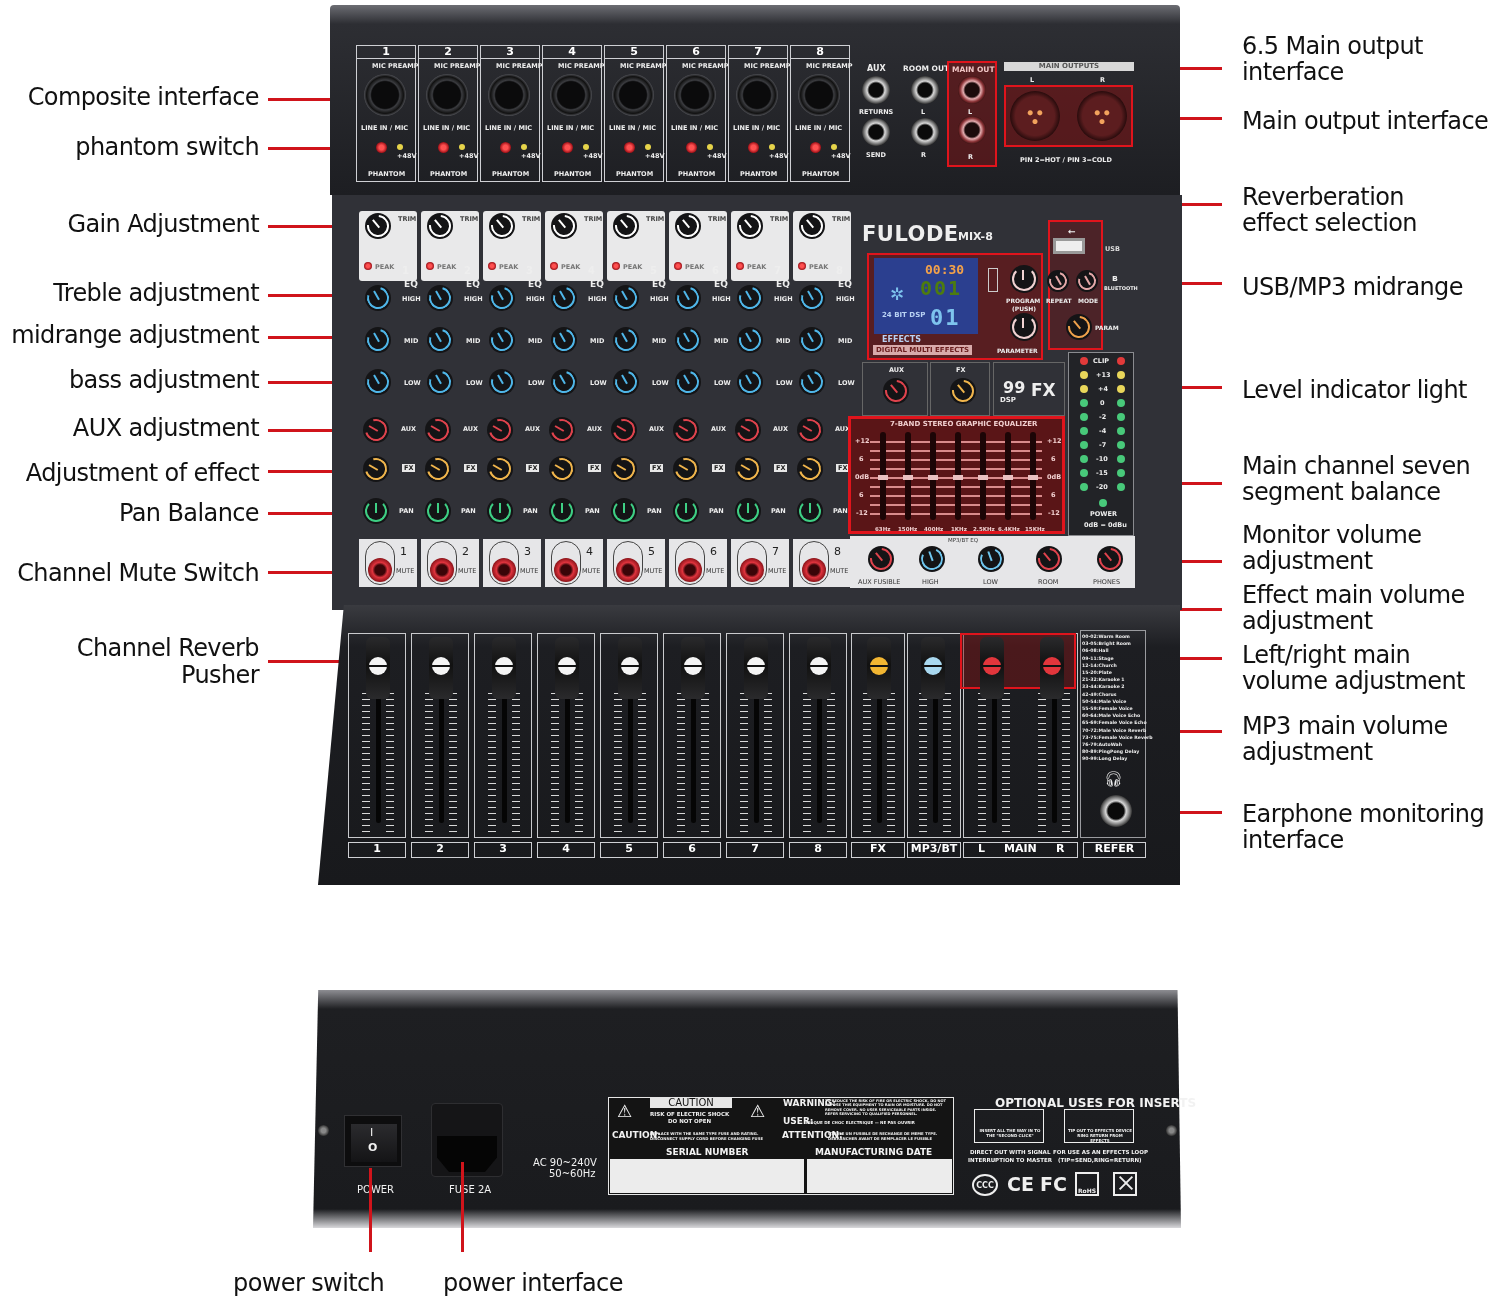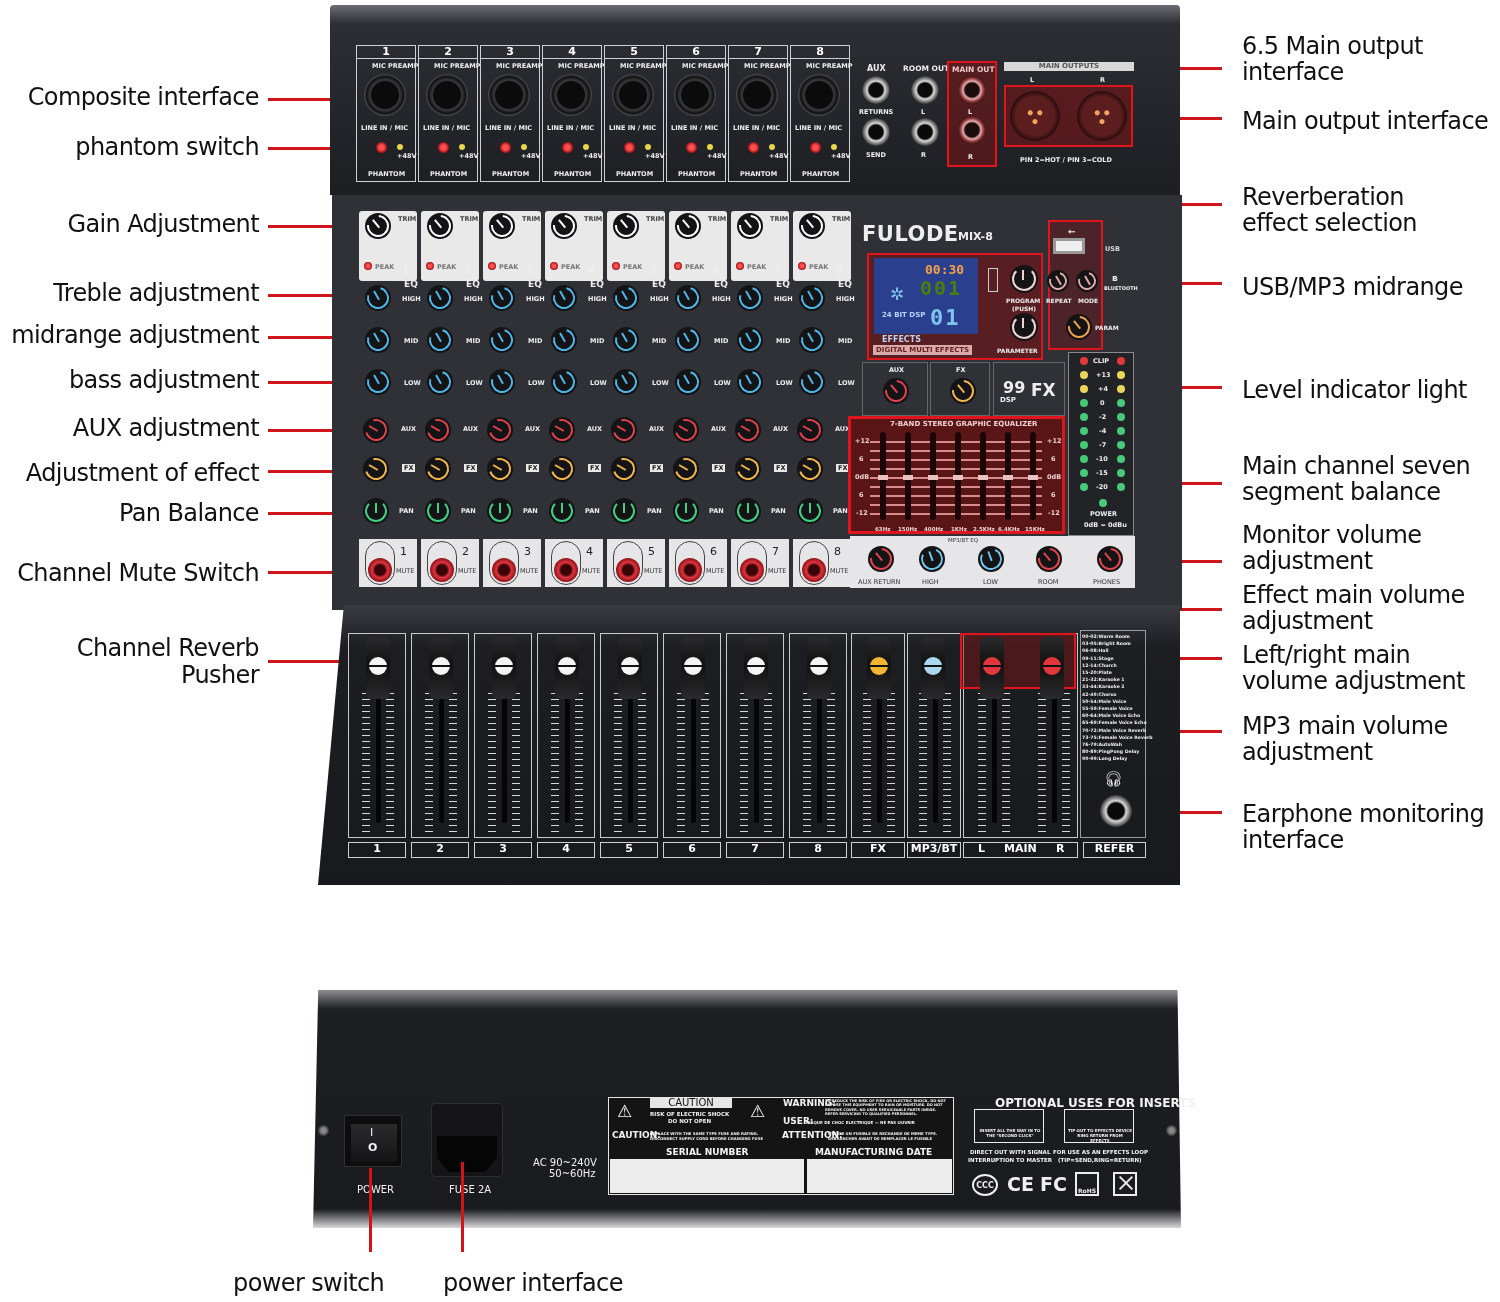--- a/index.html
+++ b/index.html
@@ -630,21 +630,21 @@
     <div class="led" style="left:1080px; top:483px; background:#48c97a;"></div>
       <div class="tiny" style="left:1096px; top:483px;">-20</div>
       <div class="led" style="left:1117px; top:483px; background:#48c97a;"></div>
   </div>
   <div class="led" style="left:1099px; top:499px; background:#48c97a;"></div>
   <div class="tiny" style="left:1090px; top:510px;">POWER</div>
   <div class="tiny" style="left:1084px; top:521px;">0dB = 0dBu</div>
 
   <div style="position:absolute; left:850px; top:536px; width:285px; height:52px; background:#e6e6e8;"></div>
   <div class="knob" style="left:868px; top:546px; --c:#e0434d; --r:-40deg;"></div>
-  <div class="tiny" style="left:858px; top:578px; color:#333; font-weight:normal;">AUX RETURN</div>
+  <div class="tiny" style="left:858px; top:578px; color:#333; font-weight:normal;">AUX FUSIBLE</div>
   <div class="tiny" style="left:948px; top:537px; color:#333; font-weight:normal; font-size:5.5px;">MP3/BT EQ</div>
   <div class="knob" style="left:919px; top:546px; --c:#6fc6ef; --r:-20deg;"></div>
   <div class="tiny" style="left:922px; top:578px; color:#333; font-weight:normal;">HIGH</div>
   <div class="knob" style="left:978px; top:546px; --c:#6fc6ef; --r:-20deg;"></div>
   <div class="tiny" style="left:983px; top:578px; color:#333; font-weight:normal;">LOW</div>
   <div class="knob" style="left:1036px; top:546px; --c:#e0434d; --r:-40deg;"></div>
   <div class="tiny" style="left:1038px; top:578px; color:#333; font-weight:normal;">ROOM</div>
   <div class="knob" style="left:1097px; top:546px; --c:#e0434d; --r:-40deg;"></div>
   <div class="tiny" style="left:1093px; top:578px; color:#333; font-weight:normal;">PHONES</div>
 </div>

